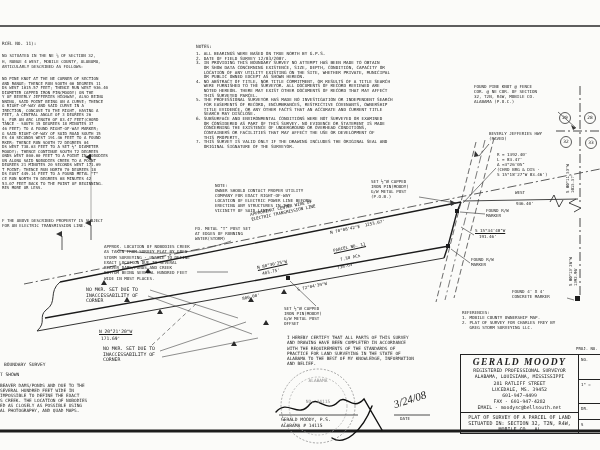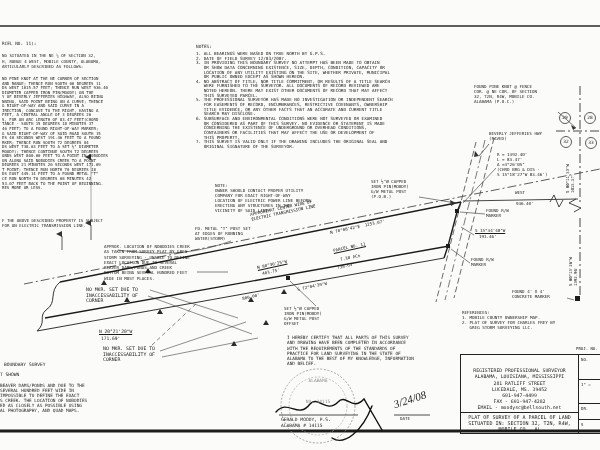--- a/index.html
+++ b/index.html
@@ -250,20 +250,21 @@
 AND BELIEF.</div>
   <div class="seal-t" style="left:283px;top:378px">ALABAMA</div>
   <div class="seal-t" style="left:283px;top:399px">NO. 14115</div>
   <div class="lbl sig-name" style="left:281px;top:417px">GERALD MOODY, P.S.</div>
   <div class="lbl sig-name" style="left:281px;top:423px">ALABAMA # 14115</div>
   <div class="lbl date-val" style="left:396px;top:398px">3/24/08</div>
   <div class="lbl" style="left:400px;top:417px">DATE</div>
 
   <div class="lbl tiny" style="left:576px;top:347px">PROJ. NO.</div>
   <div class="tb" style="left:460px;top:354px;width:117px;height:78px">
+    <div class="tb-inner name" style="top:2px">GERALD MOODY</div>
     <div class="tb-inner tb-small" style="top:13px">REGISTERED PROFESSIONAL SURVEYOR</div>
     <div class="tb-inner tb-small" style="top:19px">ALABAMA, LOUISIANA, MISSISSIPPI</div>
     <div class="tb-inner tb-small" style="top:26px">281 RATLIFF STREET</div>
     <div class="tb-inner tb-small" style="top:32px">LUCEDALE, MS. 39452</div>
     <div class="tb-inner tb-small" style="top:38px">601-947-4499</div>
     <div class="tb-inner tb-small" style="top:44px">FAX - 601-947-4282</div>
     <div class="tb-inner tb-small" style="top:50px">EMAIL - moodysc@bellsouth.net</div>
     <div style="position:absolute;left:0;right:0;top:57px;border-top:1px solid #222"></div>
     <div class="tb-inner" style="top:59px;font-size:5px;line-height:1.2;white-space:pre">PLAT OF SURVEY OF A PARCEL OF LAND
 SITUATED IN: SECTION 32, T2N, R4W,

